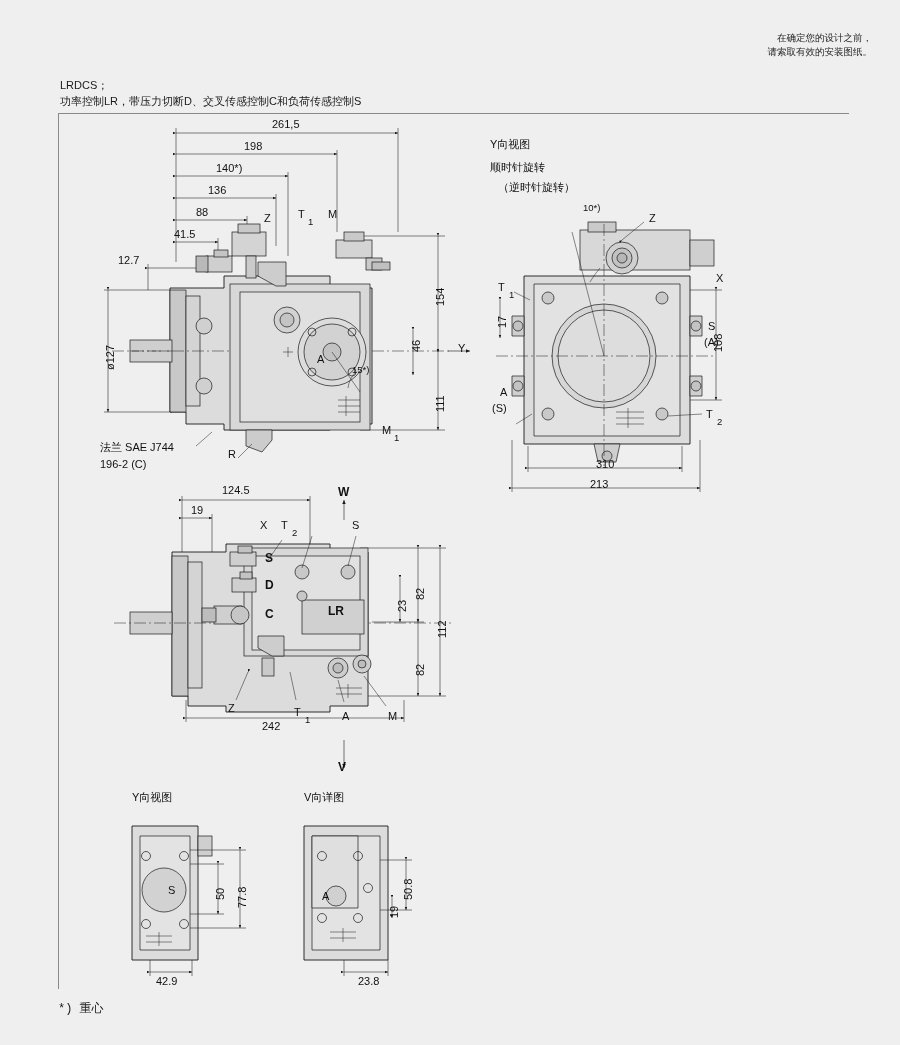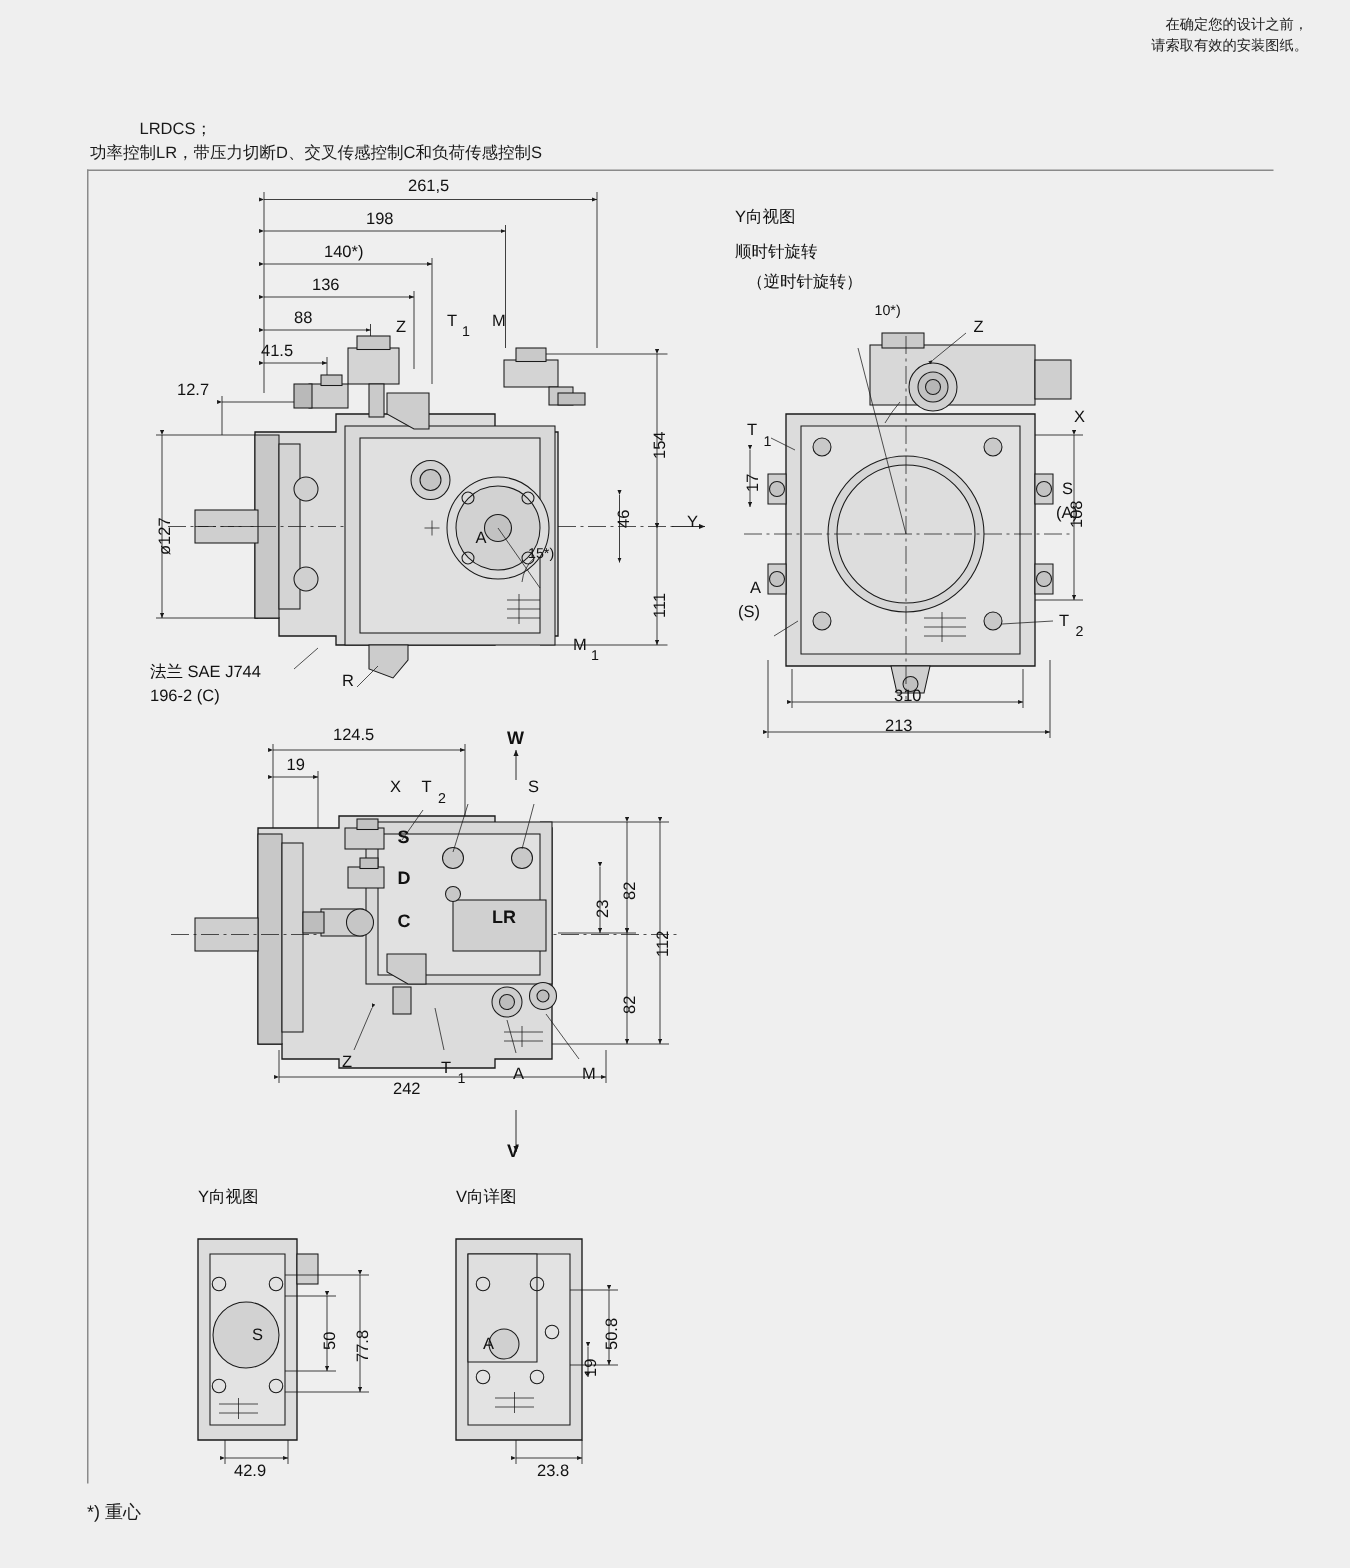--- a/index.html
+++ b/index.html
@@ -13,29 +13,29 @@
   }
   .page{position:absolute;left:0;top:0;width:900px;height:1045px;}
 
   
   .title{
     position:absolute;left:58px;top:18px;
     font-size:25px;font-weight:bold;letter-spacing:1px;
     font-family:"Liberation Sans", sans-serif;
   }
   .corner-note{
-    position:absolute;right:28px;top:11px;
+    position:absolute;right:28px;top:32px;
     text-align:right;font-size:9.5px;line-height:1.45;
     font-family:"Liberation Serif", serif;
     color:#222;
   }
-  .sub1{position:absolute;left:60px;top:78px;font-size:11px;margin-left:33px;}
+  .sub1{position:absolute;left:60px;top:78px;font-size:11px;}
   .sub2{position:absolute;left:60px;top:94px;font-size:11px;}
 
-  .footnote{position:absolute;left:58px;top:1000px;font-size:12px;}
+  .footnote{position:absolute;left:58px;top:1000px;font-size:12px;font-family:Liberation Mono, monospace;}
 
   
   .panel{
     position:absolute;left:58px;top:113px;width:790px;height:875px;
     background:#efefef;
     border-top:1px solid #8a8a8a;
     border-left:1px solid #8a8a8a;
   }
   svg.draw{position:absolute;left:0;top:0;width:900px;height:1045px;}
 

